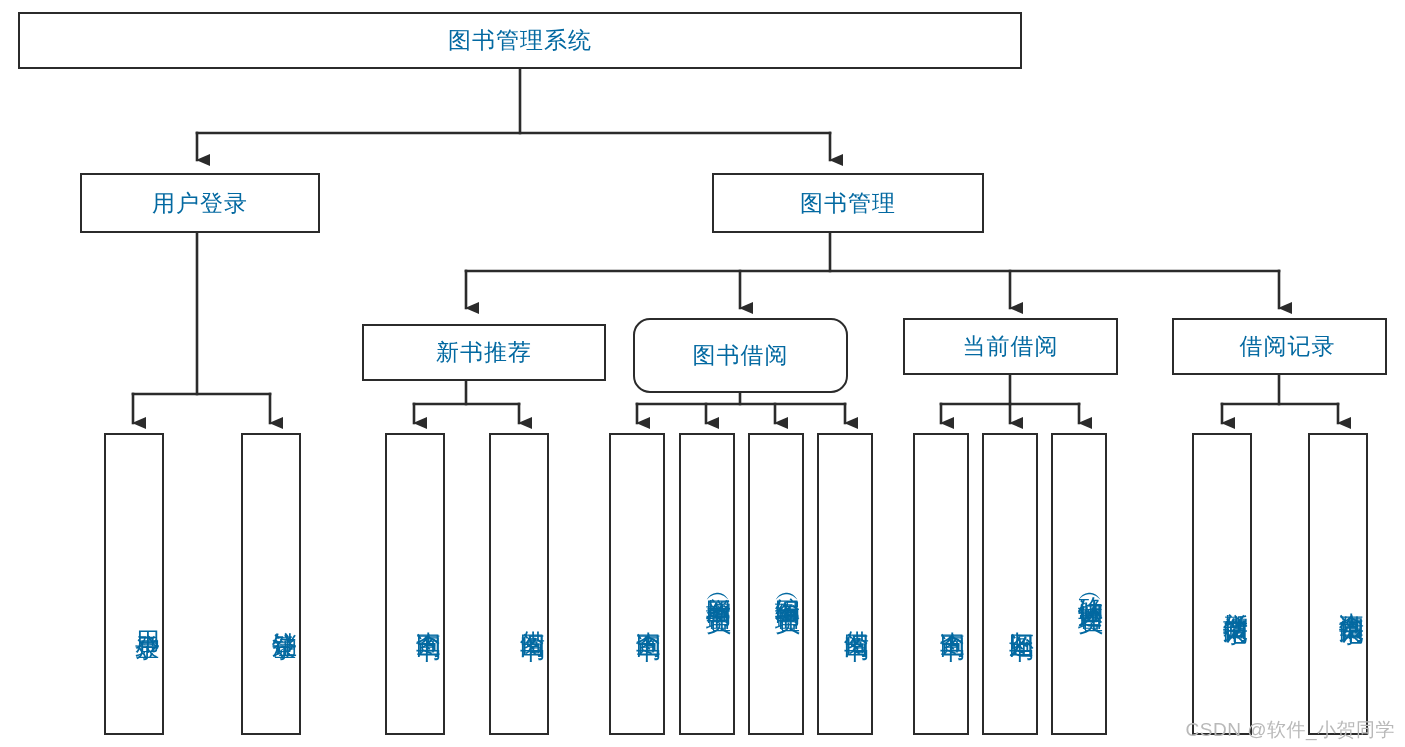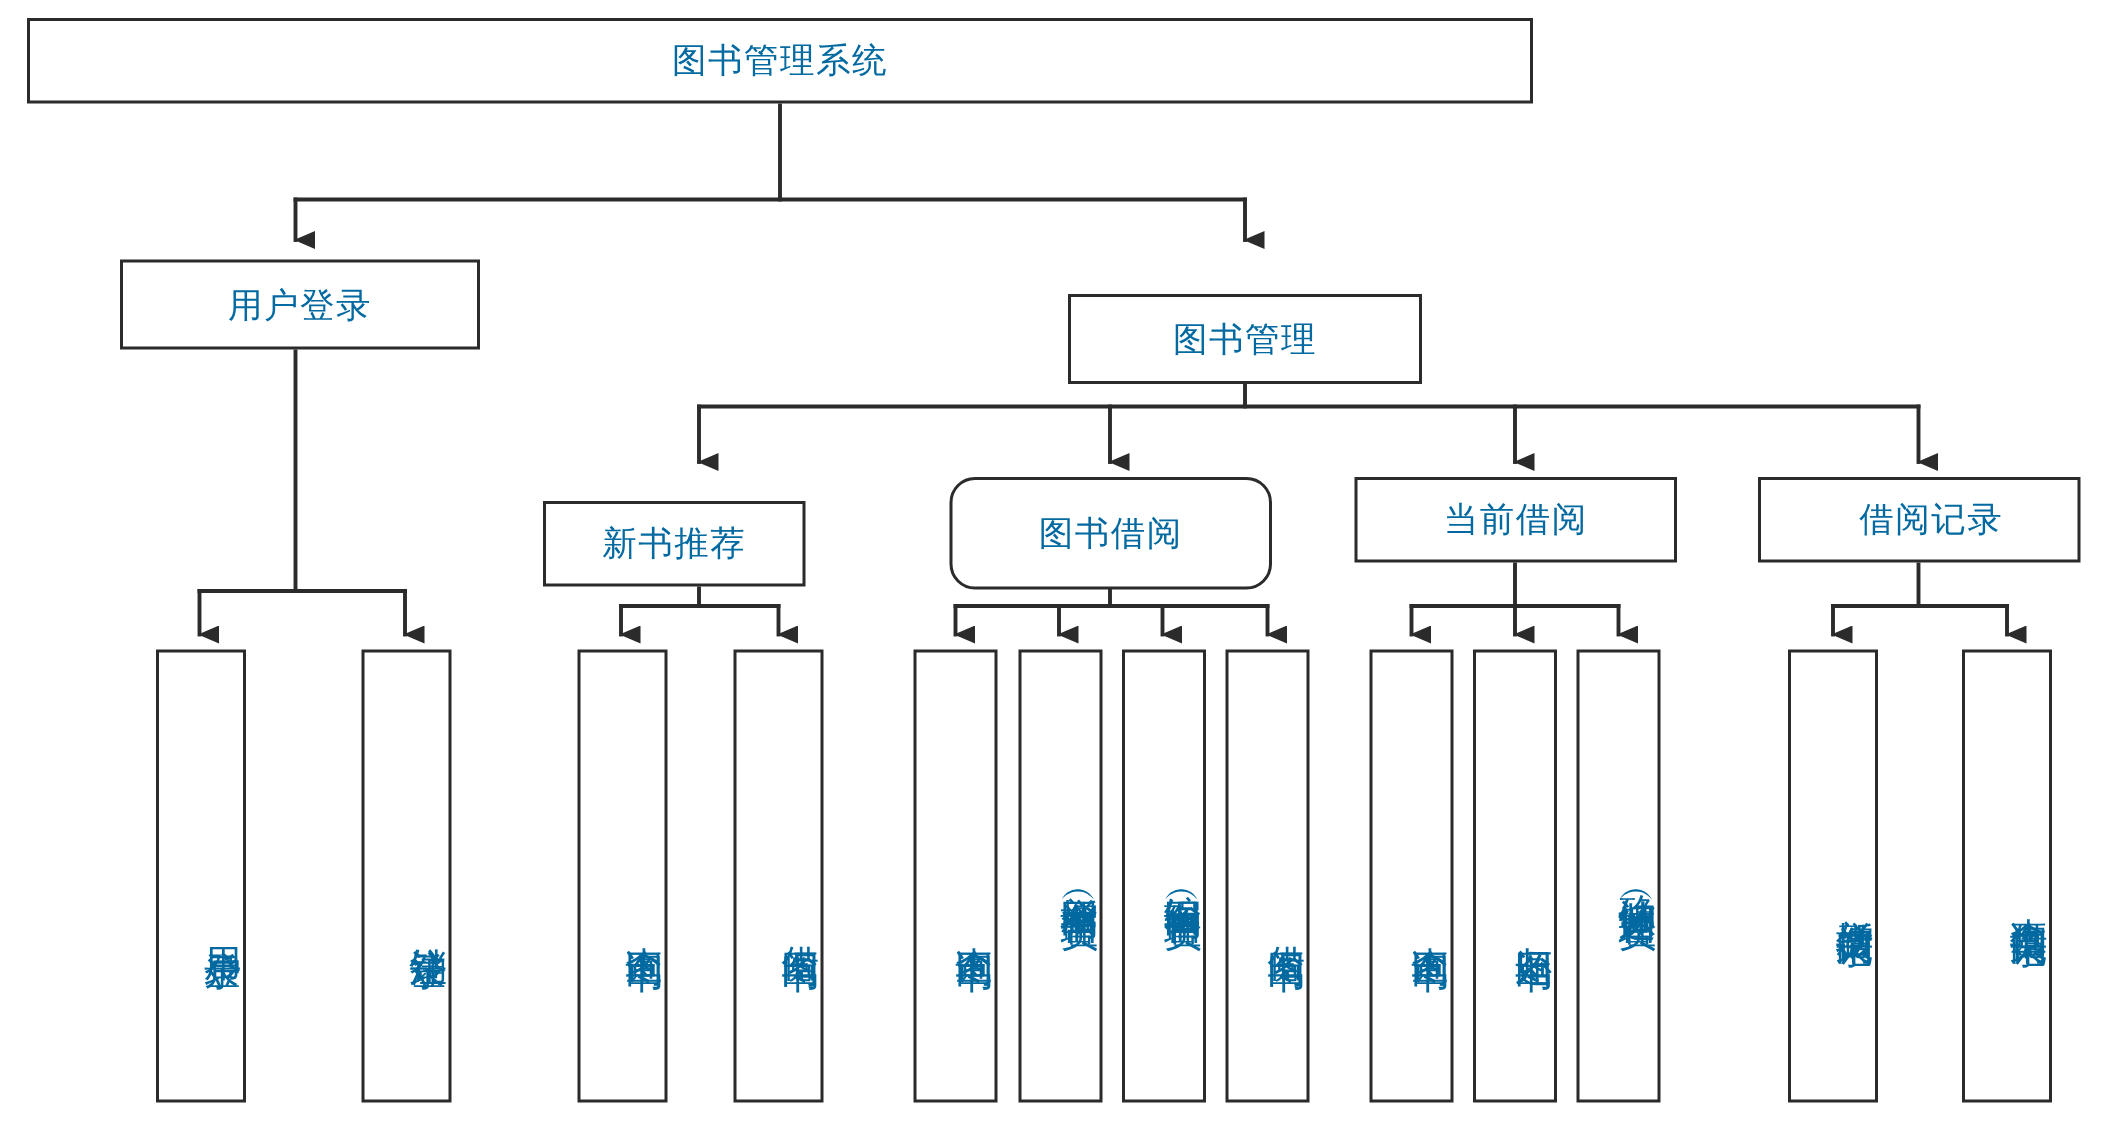--- a/index.html
+++ b/index.html
@@ -126,25 +126,25 @@
   </svg>
 
   <div class="node horizontal" style="left:18px; top:12px; width:1004px; height:57px;">
     <span class="node-label">图书管理系统</span>
   </div>
 
   <div class="node horizontal" style="left:80px; top:173px; width:240px; height:60px;">
     <span class="node-label">用户登录</span>
   </div>
 
-  <div class="node horizontal" style="left:712px; top:173px; width:236px; height:60px;margin-top:23px;">
+  <div class="node horizontal" style="left:712px; top:173px; width:272px; height:60px;">
     <span class="node-label">图书管理</span>
   </div>
 
-  <div class="node horizontal" style="left:362px; top:334px; width:175px; height:57px;">
+  <div class="node horizontal" style="left:362px; top:324px; width:244px; height:57px;">
     <span class="node-label">新书推荐</span>
   </div>
 
   <div class="node horizontal" style="left:633px; top:318px; width:215px; height:75px;border-radius:17px;">
     <span class="node-label">图书借阅</span>
   </div>
 
   <div class="node horizontal" style="left:903px; top:318px; width:215px; height:57px;justify-content:center;">
     <span class="node-label">当前借阅</span>
   </div>
@@ -198,14 +198,15 @@
   </div>
 
   <div class="node vertical" style="left:1192px; top:433px; width:60px; height:302px; padding-top:28px;">
     <span class="node-label">新增借阅记录</span>
   </div>
 
   <div class="node vertical" style="left:1308px; top:433px; width:60px; height:302px; padding-top:28px;">
     <span class="node-label">查询借阅记录</span>
   </div>
 
+  <div class="watermark">CSDN @软件_小贺同学</div>
 
 </div>
 
 </body></html>

